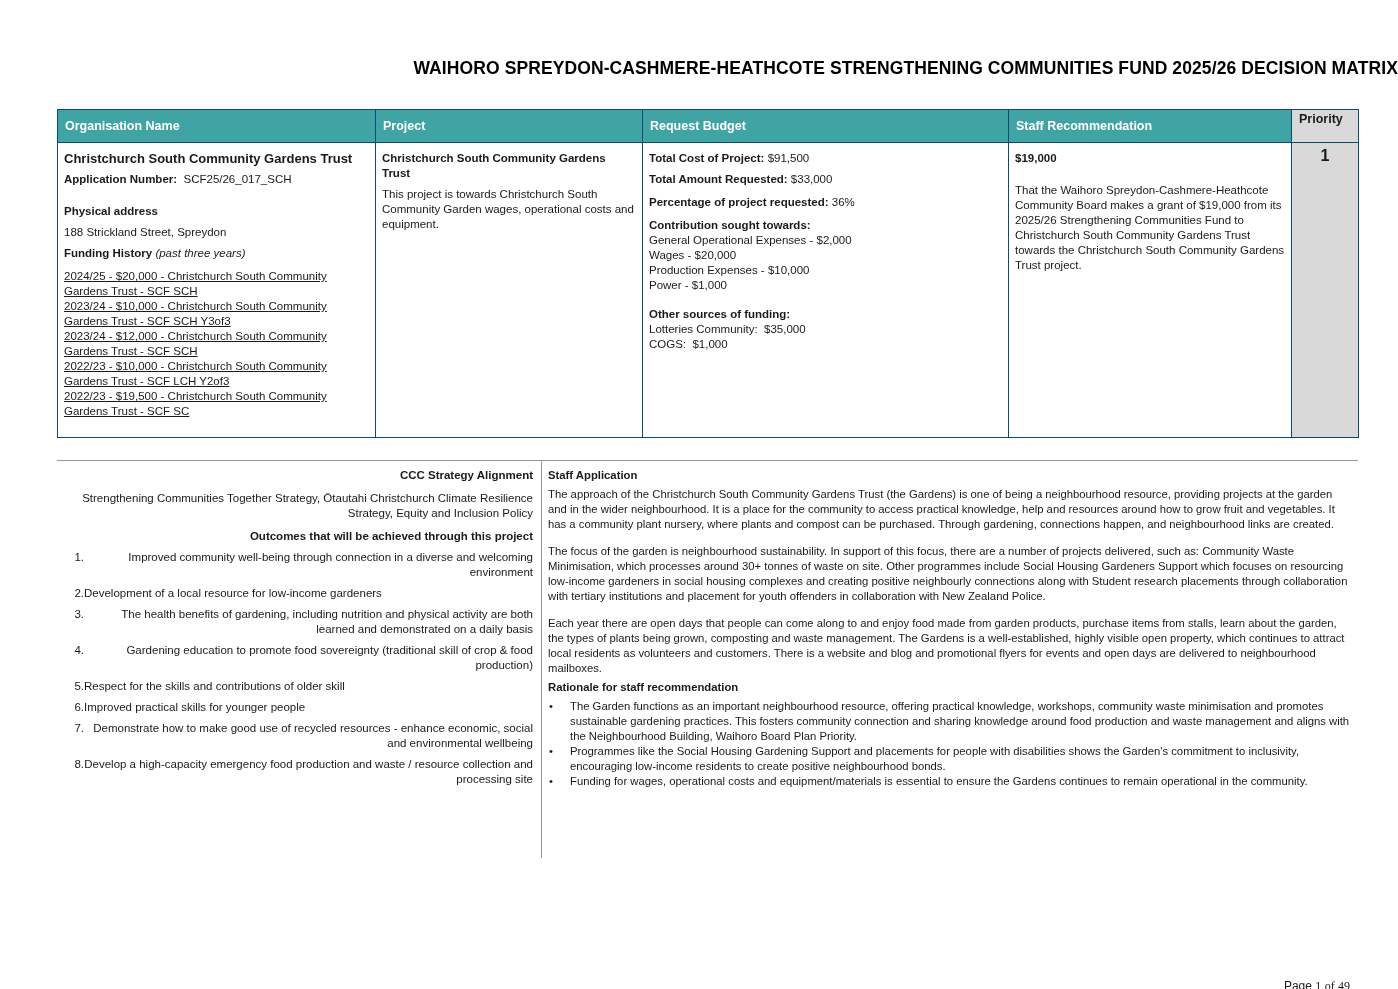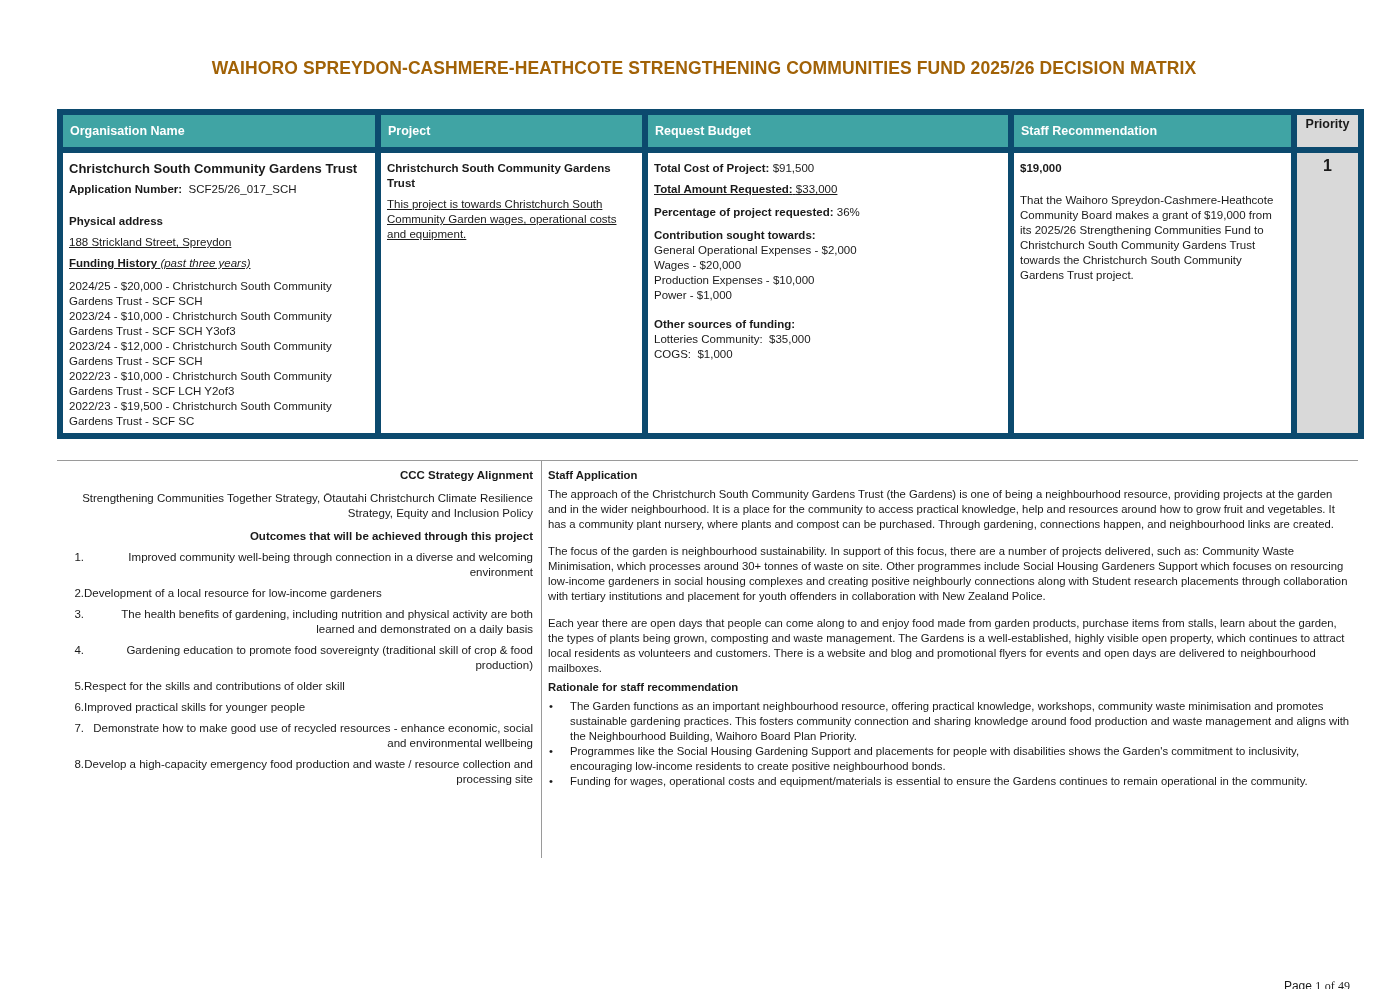--- a/index.html
+++ b/index.html
@@ -3,49 +3,49 @@
 <meta charset="utf-8">
 <style>
   html, body { margin: 0; padding: 0; background: #ffffff; }
   body {
     width: 1398px; height: 989px; position: relative; overflow: hidden;
     font-family: "Liberation Sans", "DejaVu Sans", sans-serif;
     color: #1a1a1a;
   }
   .title {
     position: absolute; left: 10px; right: 0; top: 58px;
-    text-align: center; font-size: 17.5px; font-weight: bold;
-    color: #a16207; letter-spacing: 0.1px;
+    text-align: right; font-size: 17.5px; font-weight: bold;
+    color: #000000; letter-spacing: 0.1px;
   }
   
   .matrix {
     position: absolute; left: 57px; top: 109px; width: 1301px; height: 329px;
     border-collapse: collapse; table-layout: fixed;
   }
   .matrix td, .matrix th {
-    border: 6px solid #0c4a6e; vertical-align: top; padding: 0;
+    border: 1px solid #0c4a6e; vertical-align: top; padding: 0;
   }
   .matrix th {
     background: #40a4a4; color: #ffffff; text-align: left; font-size: 12.5px;
     font-weight: bold; height: 30px; padding: 0 7px; vertical-align: middle;
   }
   .matrix th.prio-h {
-    background: #d9d9d9; color: #1a1a1a; text-align: center; vertical-align: top;
+    background: #d9d9d9; color: #1a1a1a; text-align: left; vertical-align: top;
     padding-top: 2px; font-size: 12.5px;
   }
   .matrix td { font-size: 11.5px; line-height: 15px; padding: 8px 6px 4px 6px; }
   .matrix td.prio { background: #d9d9d9; text-align: center; font-weight: bold; font-size: 16px; padding-top: 5px; }
   .org-name { font-weight: bold; font-size: 13px; margin-bottom: 6px; }
   .b { font-weight: bold; }
   .i { font-style: italic; }
-  .gap6 { margin-top: 6px; text-decoration: underline; }
+  .gap6 { margin-top: 6px; }
   .gap8 { margin-top: 8px; }
   .gap14 { margin-top: 14px; }
   .gap17 { margin-top: 17px; }
-  .line { display: block; }
+  .line { display: block; text-decoration: underline; }
   
   .lower-top-rule {
     position: absolute; left: 57px; top: 460px; width: 1301px; height: 0;
     border-top: 1.5px solid #9a9a9a;
   }
   .lower-divider {
     position: absolute; left: 541px; top: 461px; width: 0; height: 397px;
     border-left: 1.5px solid #9a9a9a;
   }
   .left-col {

